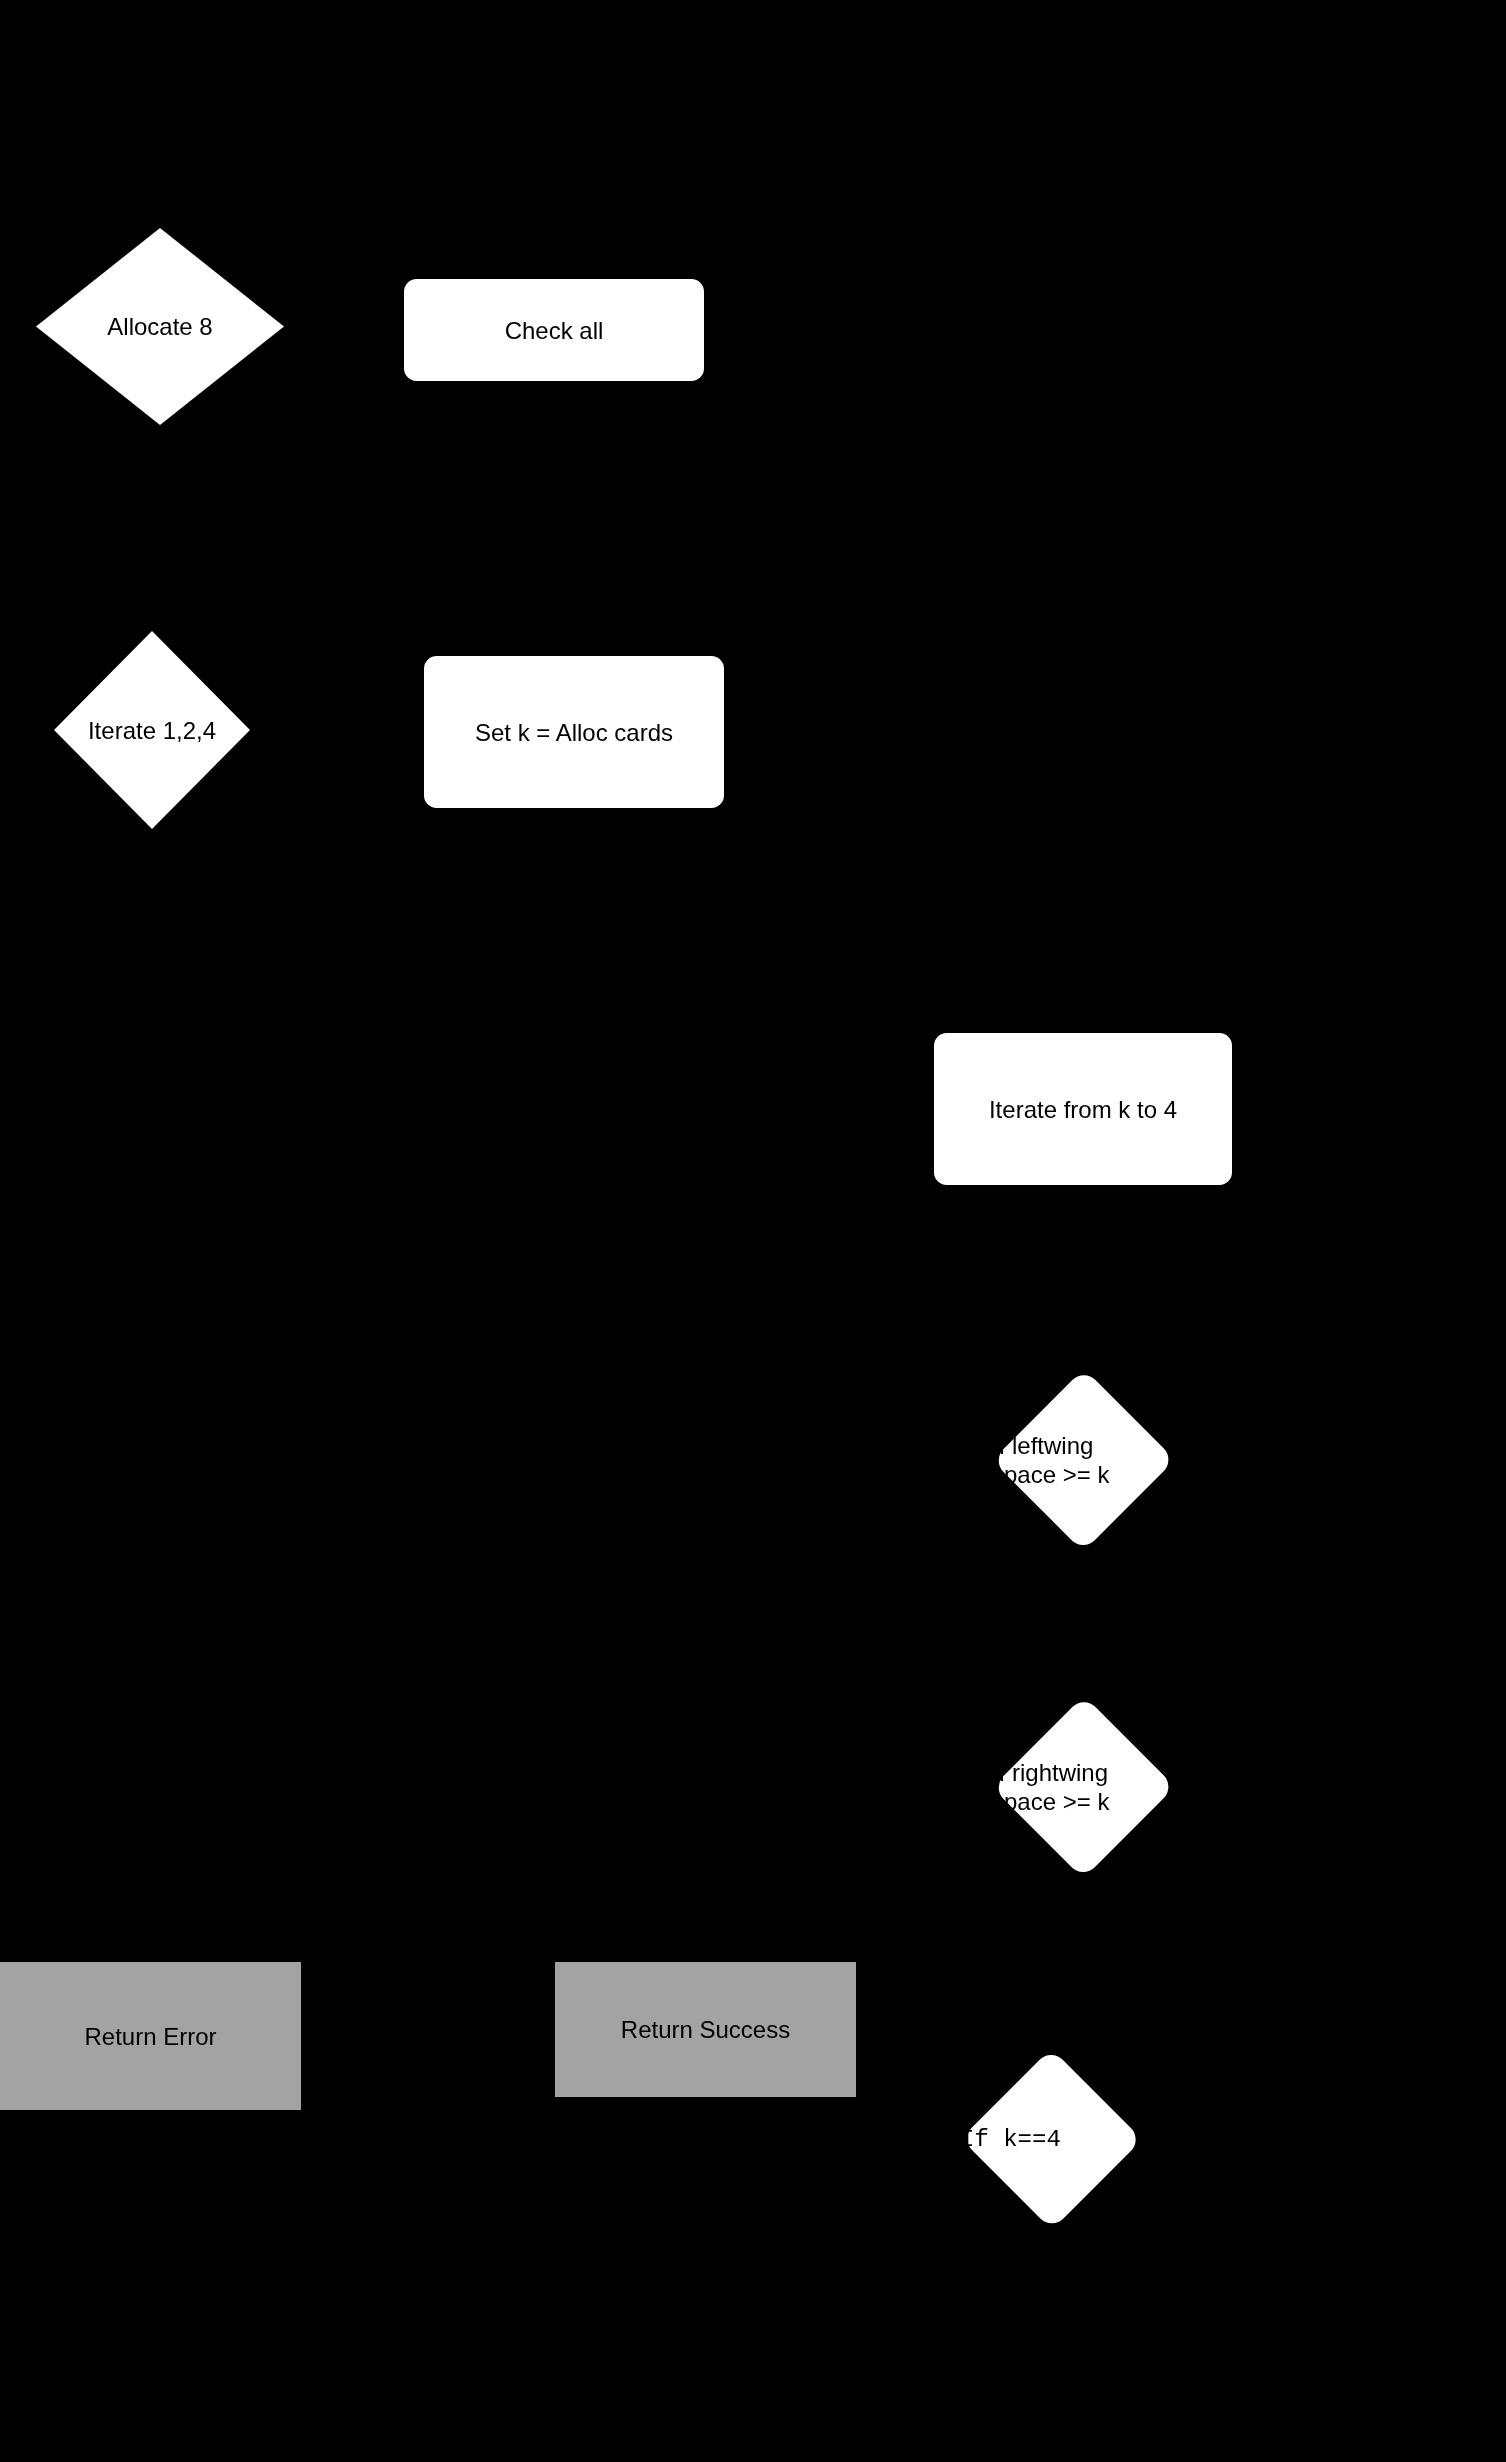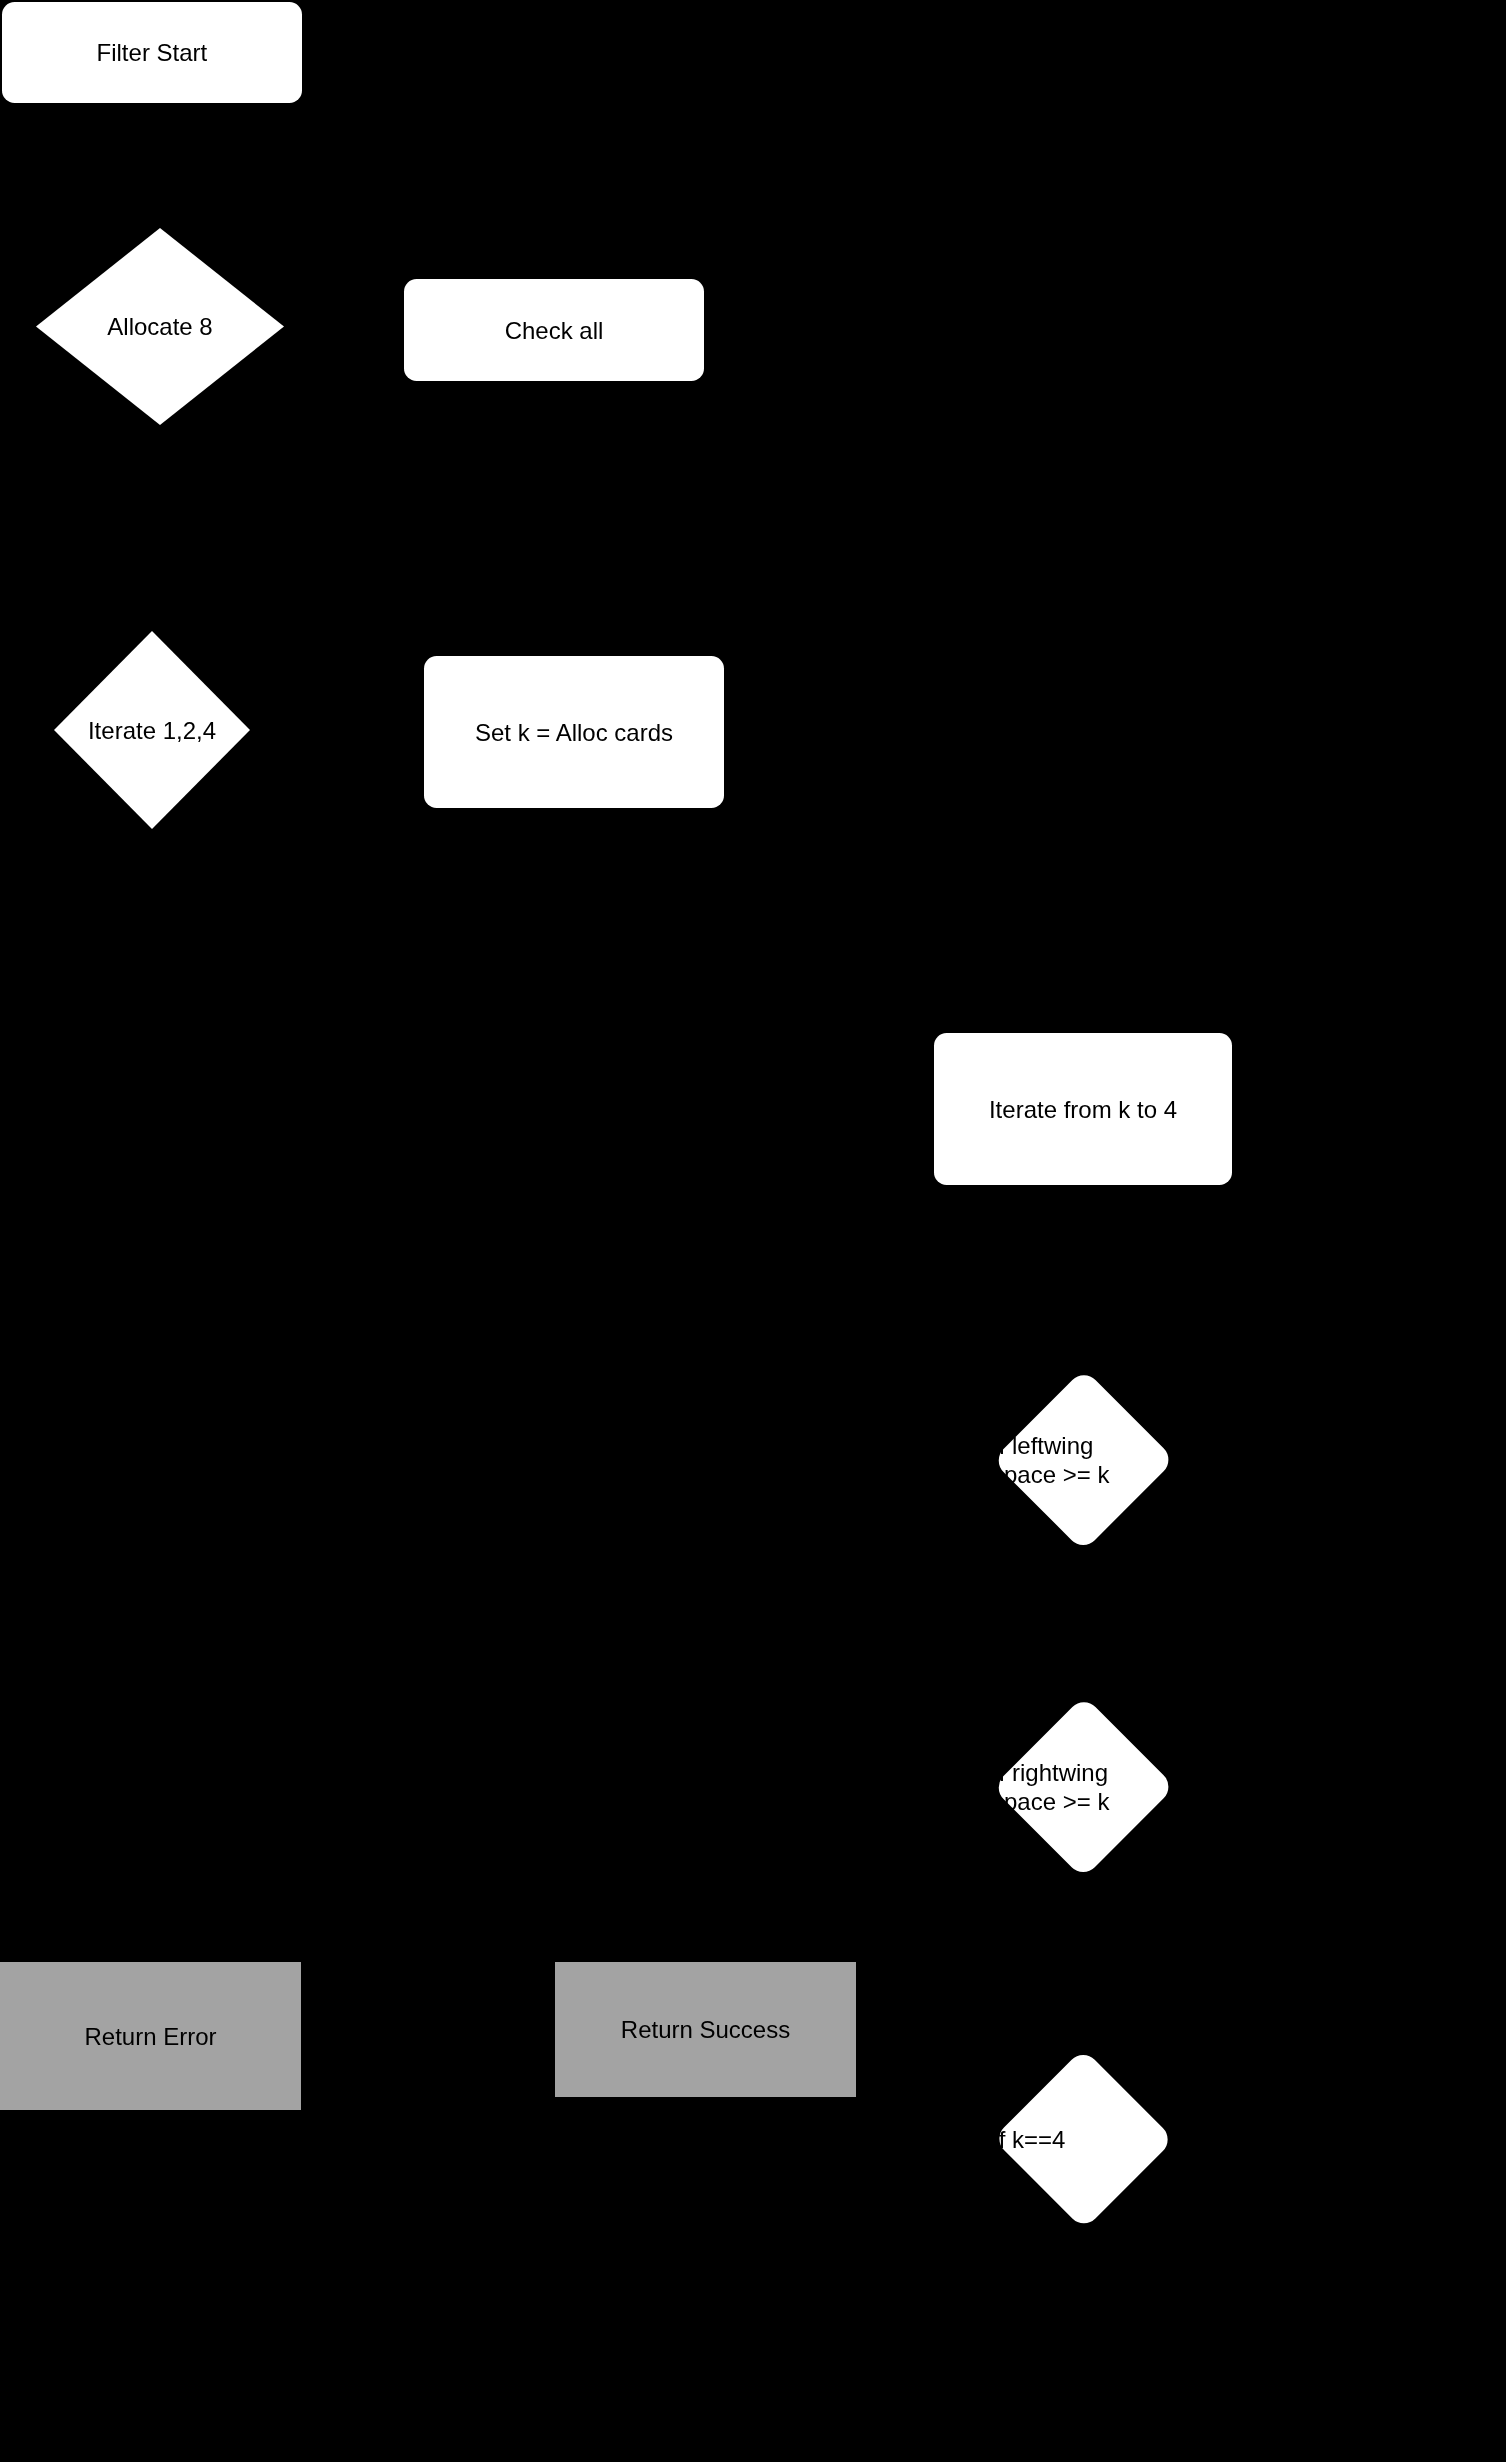--- a/index.html
+++ b/index.html
@@ -81,23 +81,20 @@
     width: 170%;
     text-align: left;
     white-space: normal;
   }
 </style>
 </head>
 <body>
 
 <div id="canvas">
 
-  <div class="node rrect" style="left:1.9px; top:1.9px; width:300px; height:101px;">
-    <span>Filter Start</span>
-  </div>
 
   <div class="node diamond" style="left:36px; top:228px; width:248px; height:197px;">
     <div class="dshape"></div>
     <span class="dlabel">Allocate 8</span>
   </div>
 
   <div class="node rrect" style="left:404px; top:279px; width:300px; height:102px;text-align:right;">
     <span>Check all</span>
   </div>
 
@@ -125,19 +122,19 @@
   </div>
 
   <div class="node srect" style="left:0px; top:1962px; width:301px; height:148px;">
     <span>Return Error</span>
   </div>
 
   <div class="node srect" style="left:555px; top:1962px; width:301px; height:135px;">
     <span>Return Success</span>
   </div>
 
-  <div class="node rdiamond" style="left:992px; top:2049px; width:182px; height:181px;">
+  <div class="node rdiamond" style="left:960px; top:2049px; width:182px; height:181px;font-family:Liberation Mono, monospace;">
     <div class="rdshape"></div>
     <span class="rdlabel">If k==4</span>
   </div>
 
 </div>
 
 
 </body></html>

